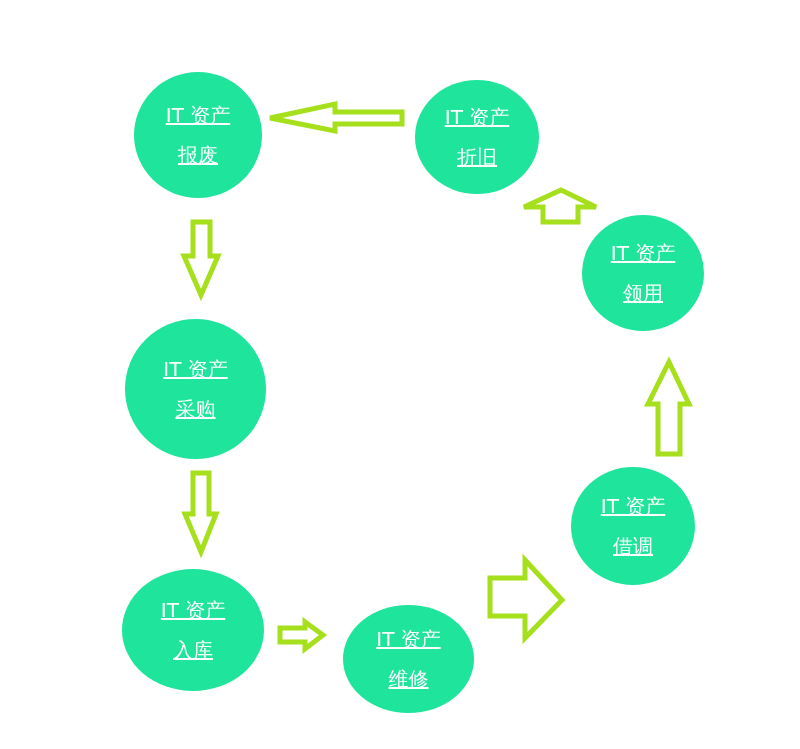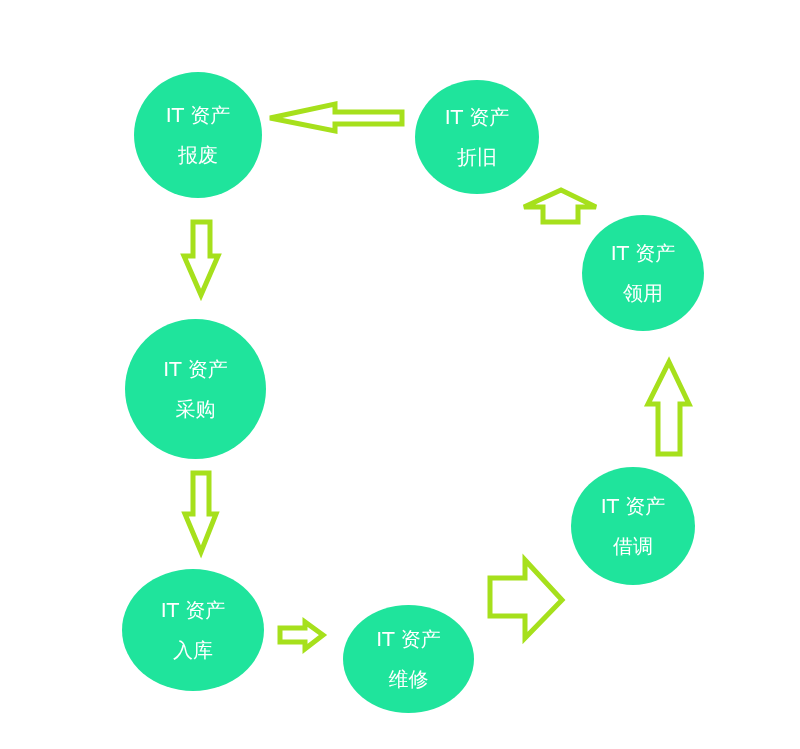--- a/index.html
+++ b/index.html
@@ -1,18 +1,18 @@
 <!DOCTYPE html>
 <html><head>
 <meta charset="utf-8">
 <style>
   html, body { margin:0; padding:0; background:#ffffff; }
   body { width:800px; height:749px; position:relative; overflow:hidden; font-family:"DejaVu Sans", sans-serif; }
   .node { position:absolute; border-radius:50%; background:#1fe49c; color:#ffffff; display:flex; flex-direction:column; align-items:center; justify-content:center; font-size:20px; line-height:40px; text-align:center; }
-  .node span { display:block; }
+  .node span { display:block;text-decoration:underline; }
   svg.arrows { position:absolute; left:0; top:0; }
 </style>
 </head>
 <body>
 
 <svg class="arrows" width="800" height="749">
   <g fill="none" stroke="#a6e01c" stroke-width="5" stroke-linejoin="miter">
 
     <polygon points="270,118 335,104 335,112 402,112 402,124 335,124 335,131"></polygon>
 

